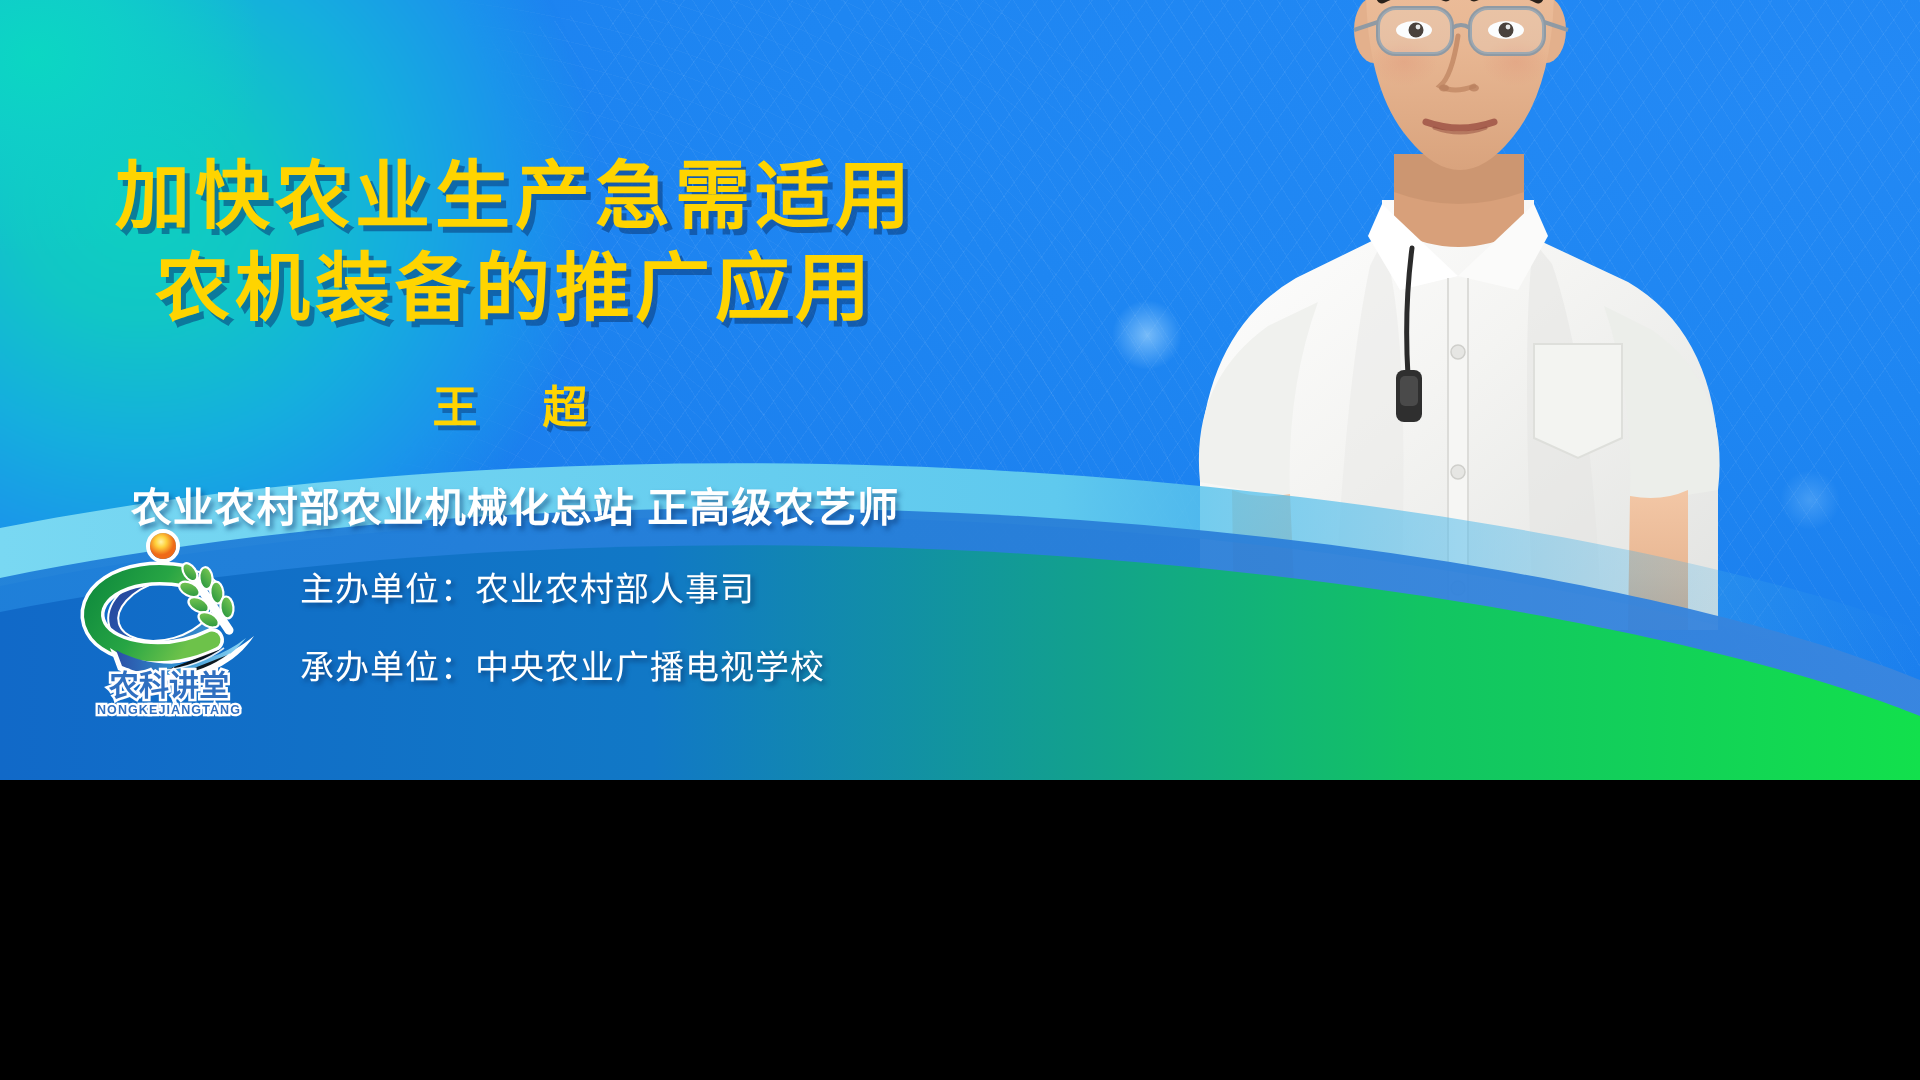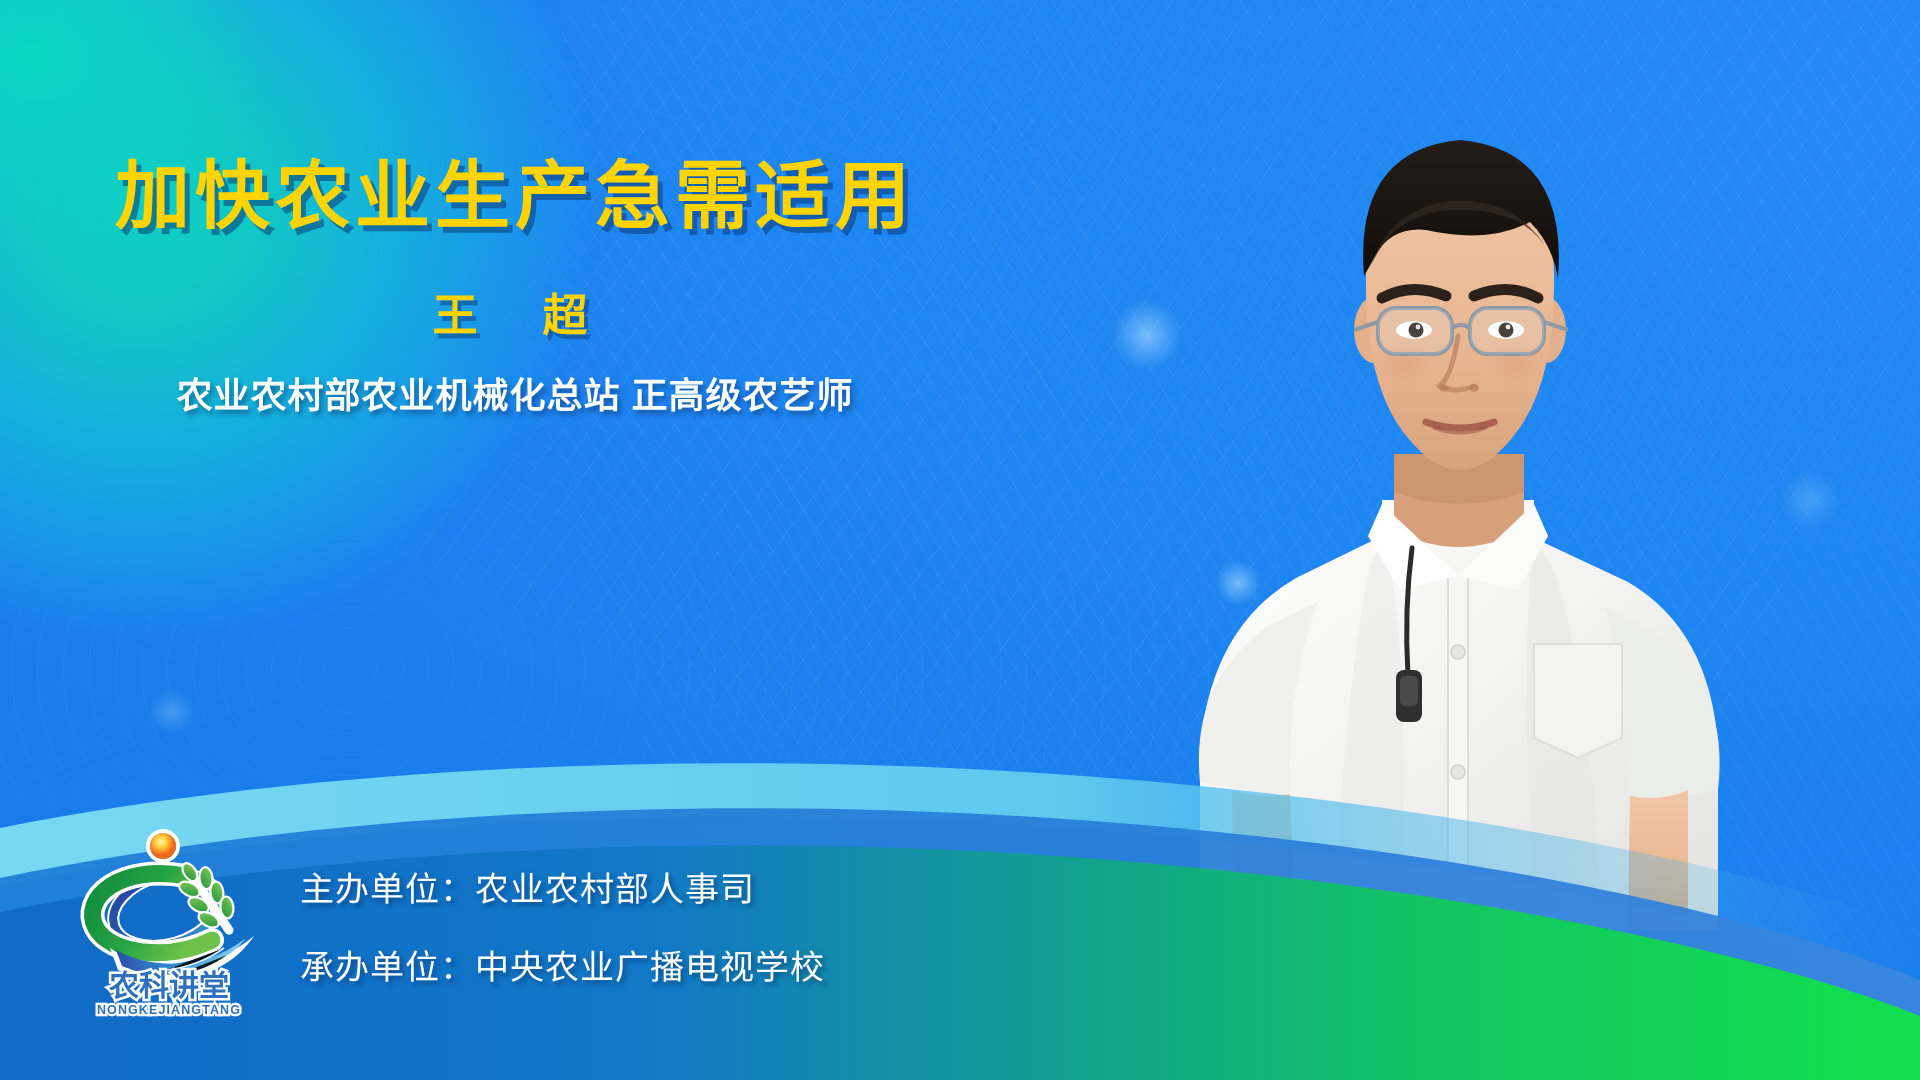--- a/index.html
+++ b/index.html
@@ -8,21 +8,21 @@
     padding: 0;
     background: #000;
   }
   body {
     font-family: "Liberation Sans", "DejaVu Sans", sans-serif;
   }
 
   #slide {
     position: relative;
     width: 1920px;
-    height: 1080px;
+    height: 780px;
     overflow: hidden;
     background: #a16207;
   }
 
   
   .bg-base {
     position: absolute;
     inset: 0;
     background:
       radial-gradient(140% 110% at 96% 10%, #2389f5 0%, #1e86f2 38%, #1b7fee 70%, #1a79e8 100%);
@@ -149,23 +149,23 @@
     margin-top: 36px;
     color: #ffd400;
     font-size: 45px;
     font-weight: 700;
     letter-spacing: 10px;
     line-height: 76px;
     text-shadow: 4px 5px 0 rgba(9,58,120,0.5);
     white-space: nowrap;
   }
   .speaker-title {
-    margin-top: 14px;
+    margin-top: 34px;
     color: #ffffff;
-    font-size: 36px;
+    font-size: 41px;
     font-weight: 700;
     letter-spacing: 1px;
     line-height: 56px;
     text-shadow: 3px 4px 5px rgba(8,50,105,0.55);
     white-space: nowrap;
   }
 
   
   .credits {
     position: absolute;
@@ -333,20 +333,21 @@
                C 1820 300, 1690 262, 1492 228 C 980 140, 420 150, 0 236 Z" fill="url(#lightWaveG)"></path>
 
       <path d="M0 228 C 430 140, 990 132, 1510 222 C 1712 258, 1836 296, 1920 330 L1920 430 L0 430 Z" fill="url(#midWaveG)" opacity=".95"></path>
 
       <path d="M0 262 C 440 176, 1000 170, 1520 262 C 1718 298, 1840 334, 1920 366 L1920 430 L0 430 Z" fill="url(#footG)"></path>
     </svg>
   </div>
 
   <div class="headline">
     <div class="title-line">加快农业生产急需适用</div>
+    <div class="title-line">农机装备的推广应用</div>
     <div class="speaker-name">王　超</div>
     <div class="speaker-title">农业农村部农业机械化总站 正高级农艺师</div>
   </div>
 
   <div class="credits">
     <div class="credit-line">主办单位：农业农村部人事司</div>
     <div class="credit-line">承办单位：中央农业广播电视学校</div>
   </div>
 
   <div class="logo">

